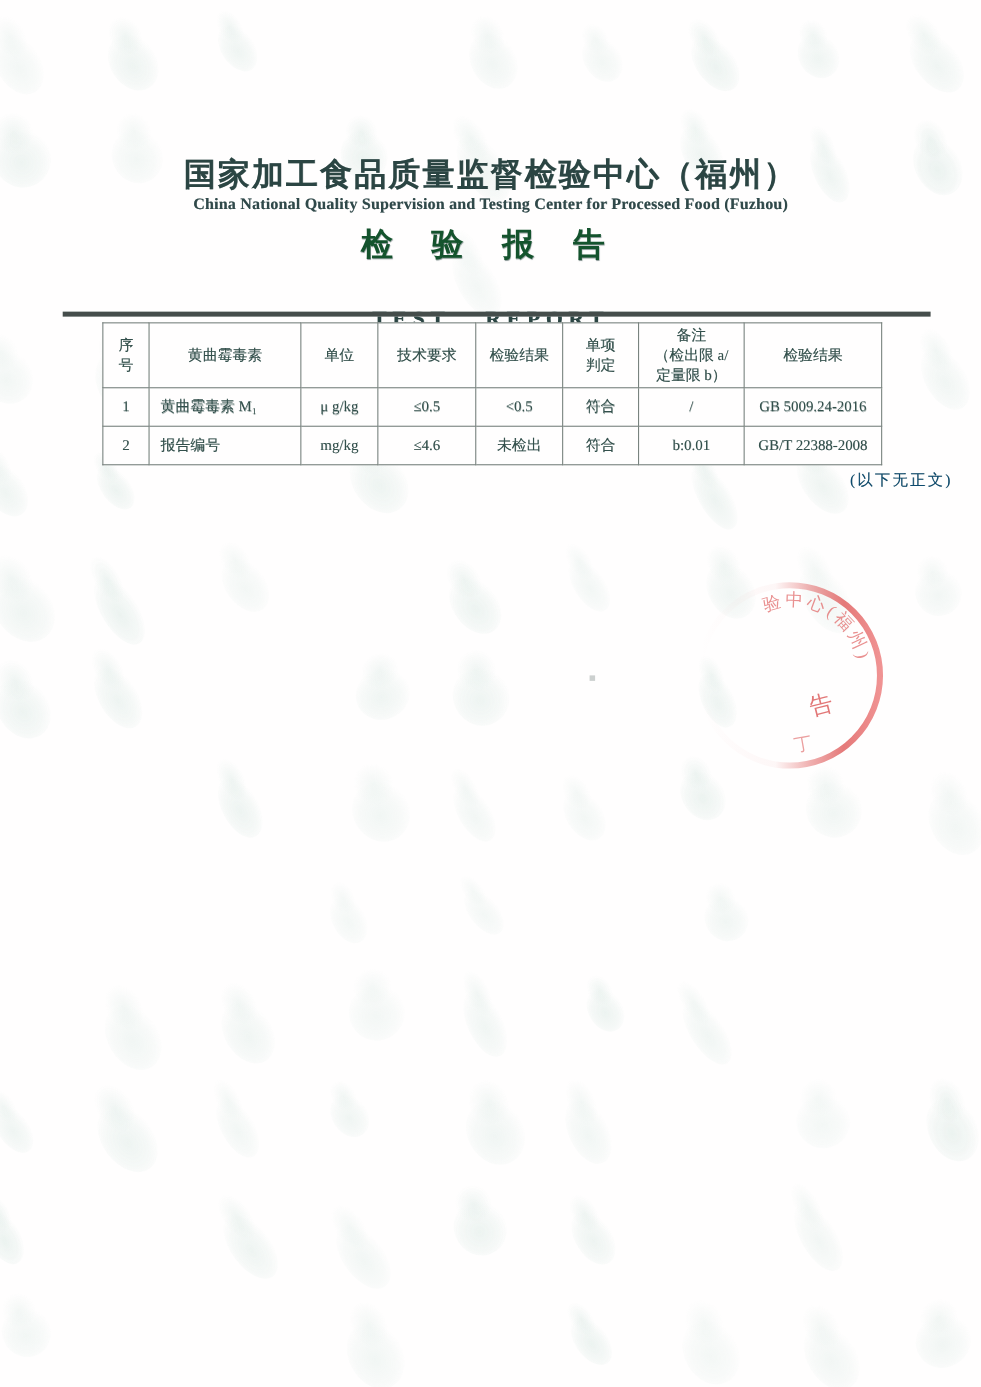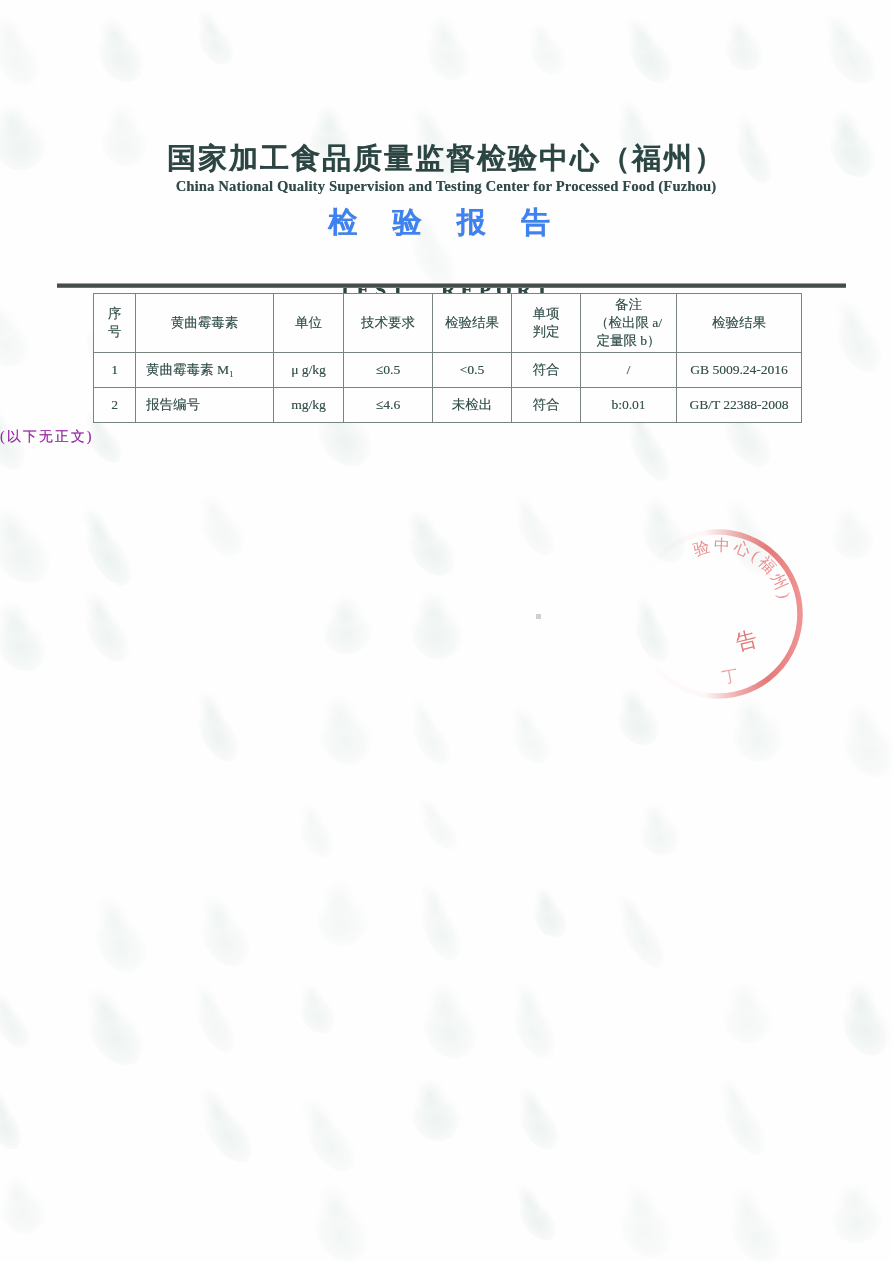--- a/index.html
+++ b/index.html
@@ -31,21 +31,21 @@
   .org-cn{
     top:139px;font-size:29px;font-weight:700;letter-spacing:2px;
     color:#2b4543;text-shadow:0.4px 0.4px 0.6px rgba(43,69,67,.55);
   }
   .org-en{
     top:178px;font-size:14.5px;font-weight:700;letter-spacing:0.2px;
     color:#30494a;text-shadow:0.3px 0.3px 0.5px rgba(48,73,74,.5);
   }
   .title-cn{
     top:203px;font-size:29px;font-weight:700;letter-spacing:14px;
-    color:#3b82f6;text-shadow:0.4px 0.4px 0.7px rgba(43,69,67,.55);
+    color:#14532d;text-shadow:0.4px 0.4px 0.7px rgba(43,69,67,.55);
   }
   .title-en{
     top:236px;font-size:20px;font-weight:700;letter-spacing:5px;word-spacing:22px;
     color:#2b4543;text-shadow:0.4px 0.4px 0.6px rgba(43,69,67,.5);margin-top:43px;
   }
   .meta-row{
     position:absolute;top:258px;left:60px;right:46px;height:24px;
     font-size:14.5px;color:#314a47;
   }
   .meta-left{position:absolute;left:0;top:0;}
@@ -70,22 +70,22 @@
     font-weight:400;
     white-space:pre-line;
     text-shadow:0.3px 0.3px 0.4px rgba(51,80,76,.45);
   }
   table.results thead tr{height:58px;}
   table.results tbody tr{height:35px;}
   table.results td.left{text-align:left;padding-left:10px;}
   .c1{width:42px}.c2{width:138px}.c3{width:70px}.c4{width:89px}
   .c5{width:79px}.c6{width:69px}.c7{width:96px}.c8{width:125px}
   .note{
-    position:absolute;top:428px;left:0;width:866px;text-align:left;
-    font-size:14px;color:#a21caf;letter-spacing:2px;
+    position:absolute;top:428px;left:0;width:866px;text-align:right;
+    font-size:14px;color:#0c4a6e;letter-spacing:2px;
     text-shadow:0.3px 0.3px 0.4px rgba(58,82,78,.45);
   }
   
   .stamp{position:absolute;left:628px;top:518px;width:210px;height:195px;pointer-events:none;}
 </style>
 </head>
 <body>
 
 <div class="page">
 

